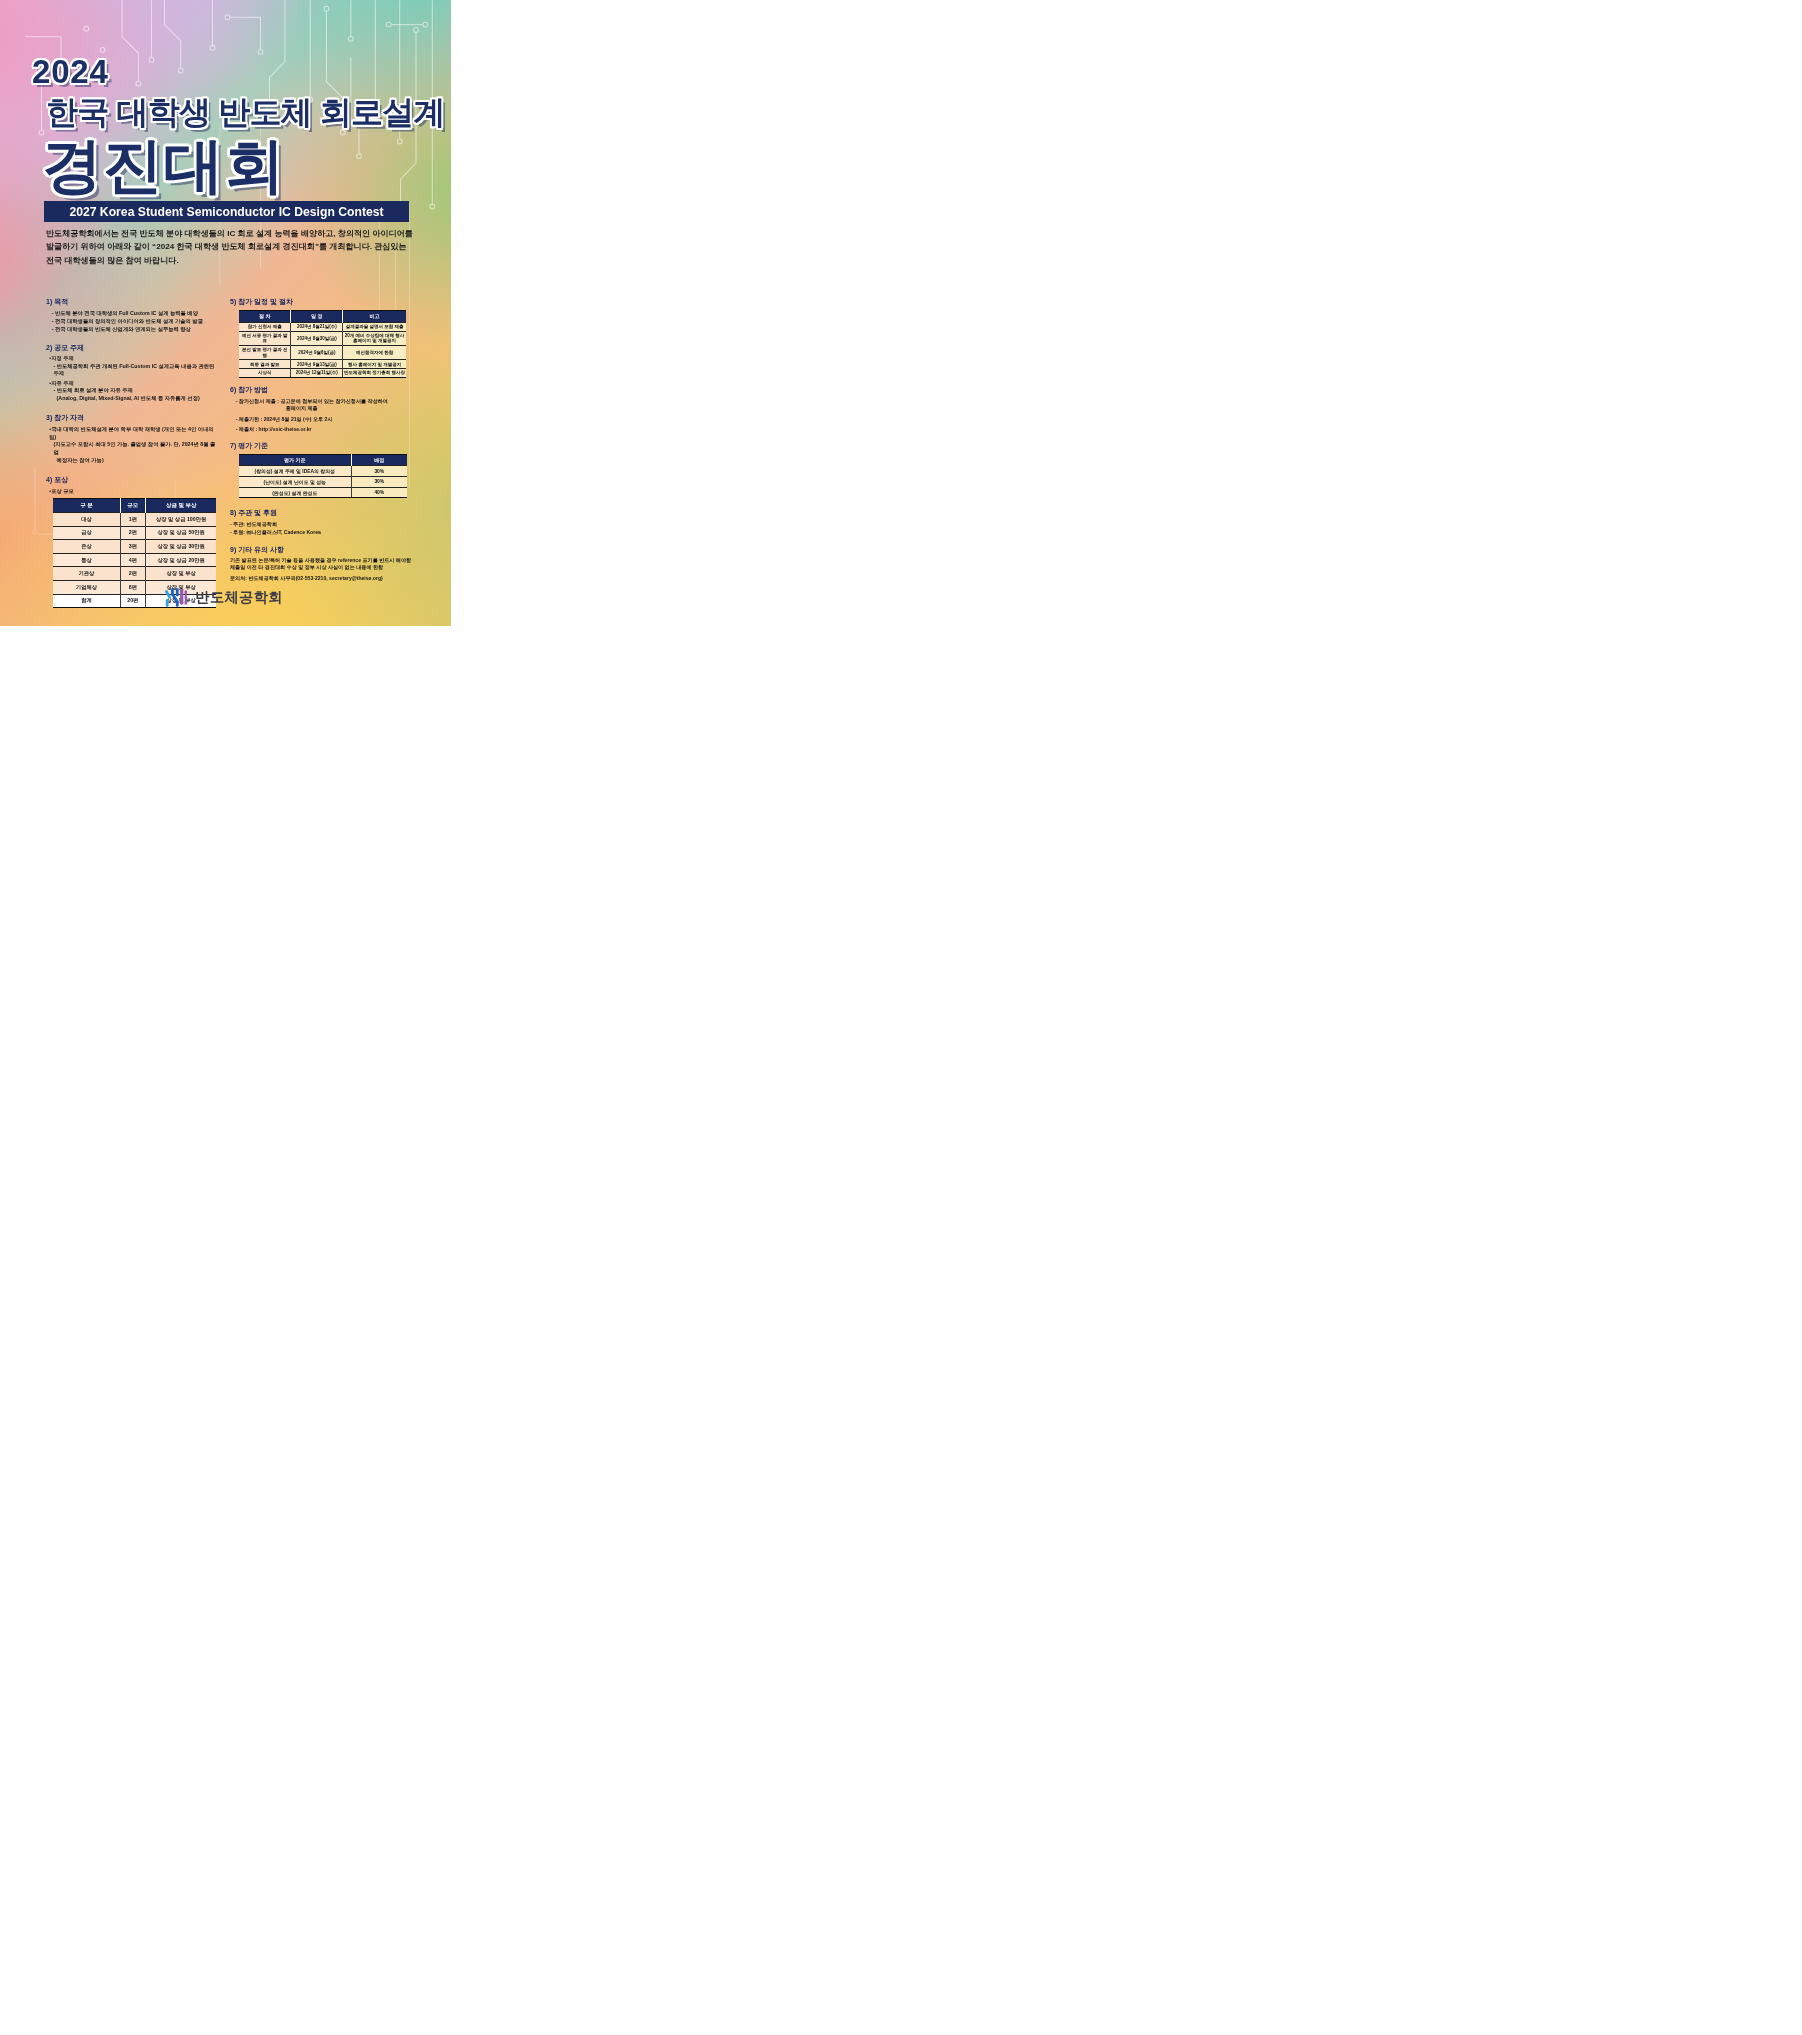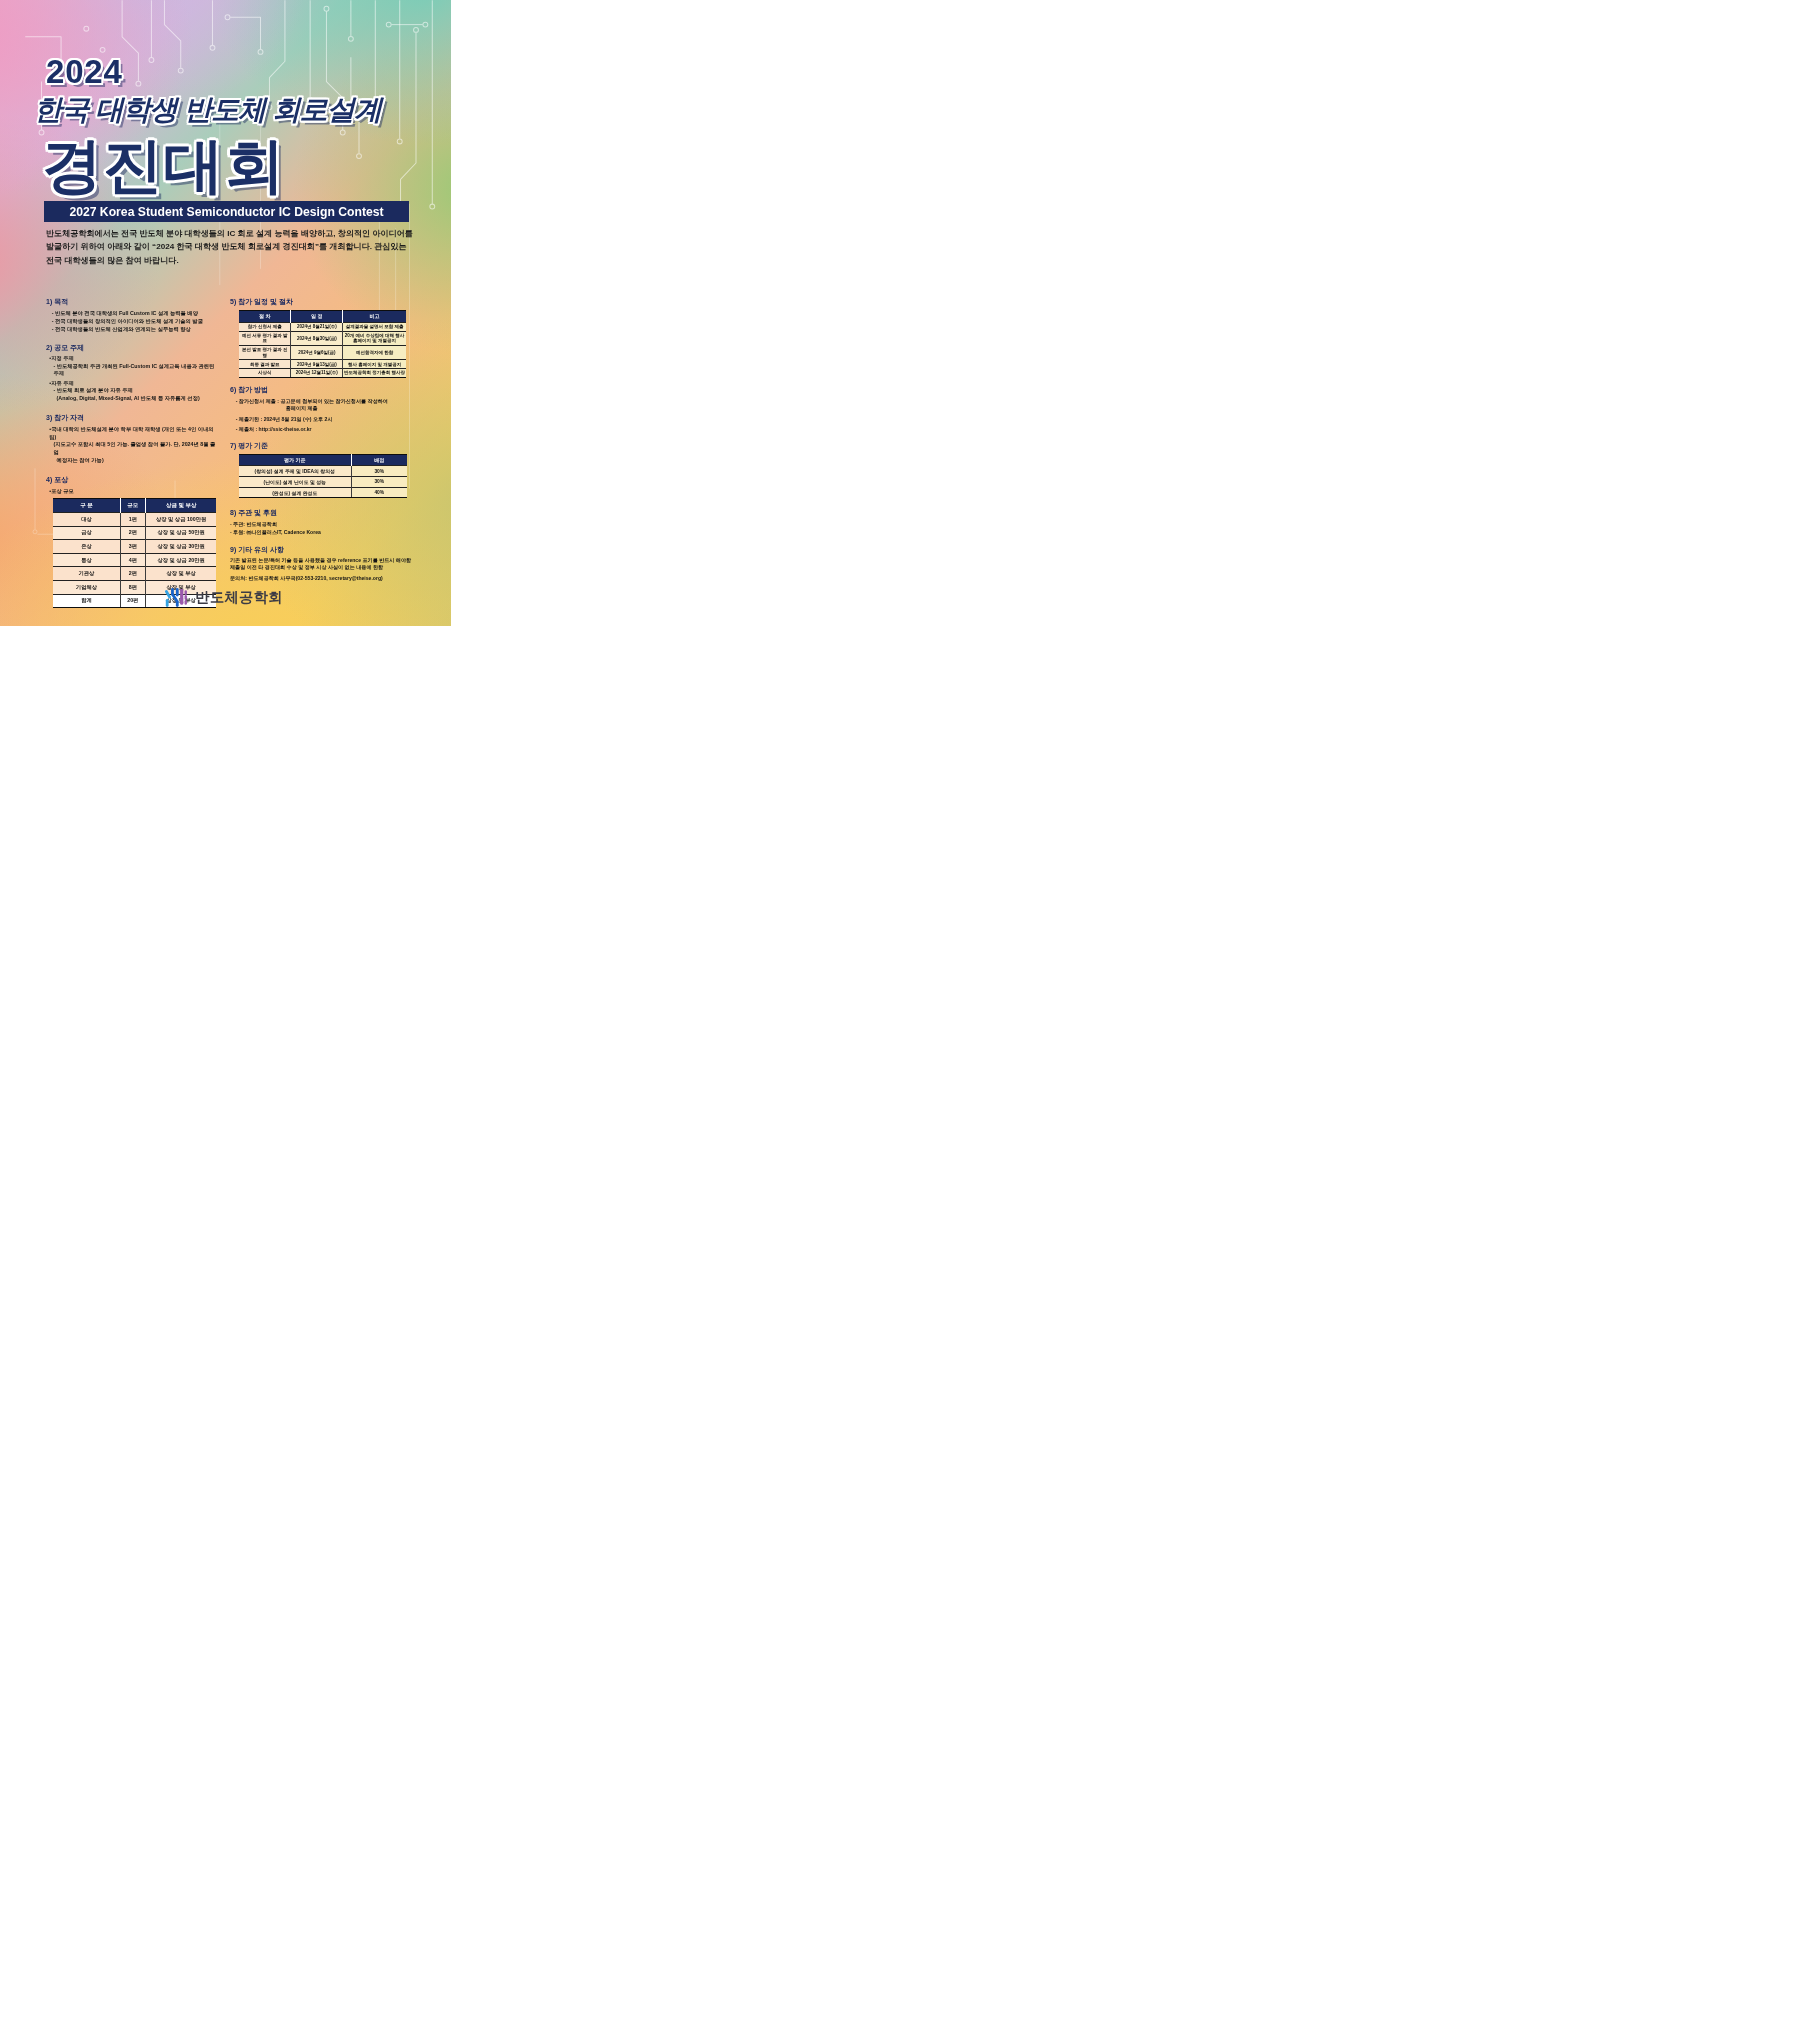--- a/index.html
+++ b/index.html
@@ -22,22 +22,22 @@
   }
   .circuit{position:absolute;left:0;top:0;pointer-events:none;}
   
   .outline-navy{
     color:#1b2f66;font-weight:900;
     text-shadow:
       -1.6px -1.6px 0 #fff,1.6px -1.6px 0 #fff,-1.6px 1.6px 0 #fff,1.6px 1.6px 0 #fff,
       -2px 0 0 #fff,2px 0 0 #fff,0 -2px 0 #fff,0 2px 0 #fff,
       3.7px 4.1px 0.4px rgba(25,40,95,.45);
   }
-  .year{position:absolute;left:46px;top:55px;font-size:33px;letter-spacing:0.8px;line-height:1;}
-  .title1{position:absolute;left:34px;top:96px;font-size:28px;letter-spacing:-0.8px;line-height:1;white-space:nowrap;font-style:italic;}
+  .year{position:absolute;left:32px;top:55px;font-size:33px;letter-spacing:0.8px;line-height:1;}
+  .title1{position:absolute;left:46px;top:96px;font-size:32px;letter-spacing:-0.8px;line-height:1;white-space:nowrap;}
   .title2{
     position:absolute;left:42px;top:136px;font-size:60px;letter-spacing:0.8px;line-height:1;white-space:nowrap;
     color:#1b2f66;font-weight:900;
     text-shadow:
       -2.4px -2.4px 0 #fff,2.4px -2.4px 0 #fff,-2.4px 2.4px 0 #fff,2.4px 2.4px 0 #fff,
       -2.8px 0 0 #fff,2.8px 0 0 #fff,0 -2.8px 0 #fff,0 2.8px 0 #fff,
       4.9px 5.3px 0.4px rgba(25,40,95,.45);
   }
   .banner{
     position:absolute;left:44px;top:201px;width:365px;height:21px;background:#1b2a5e;

